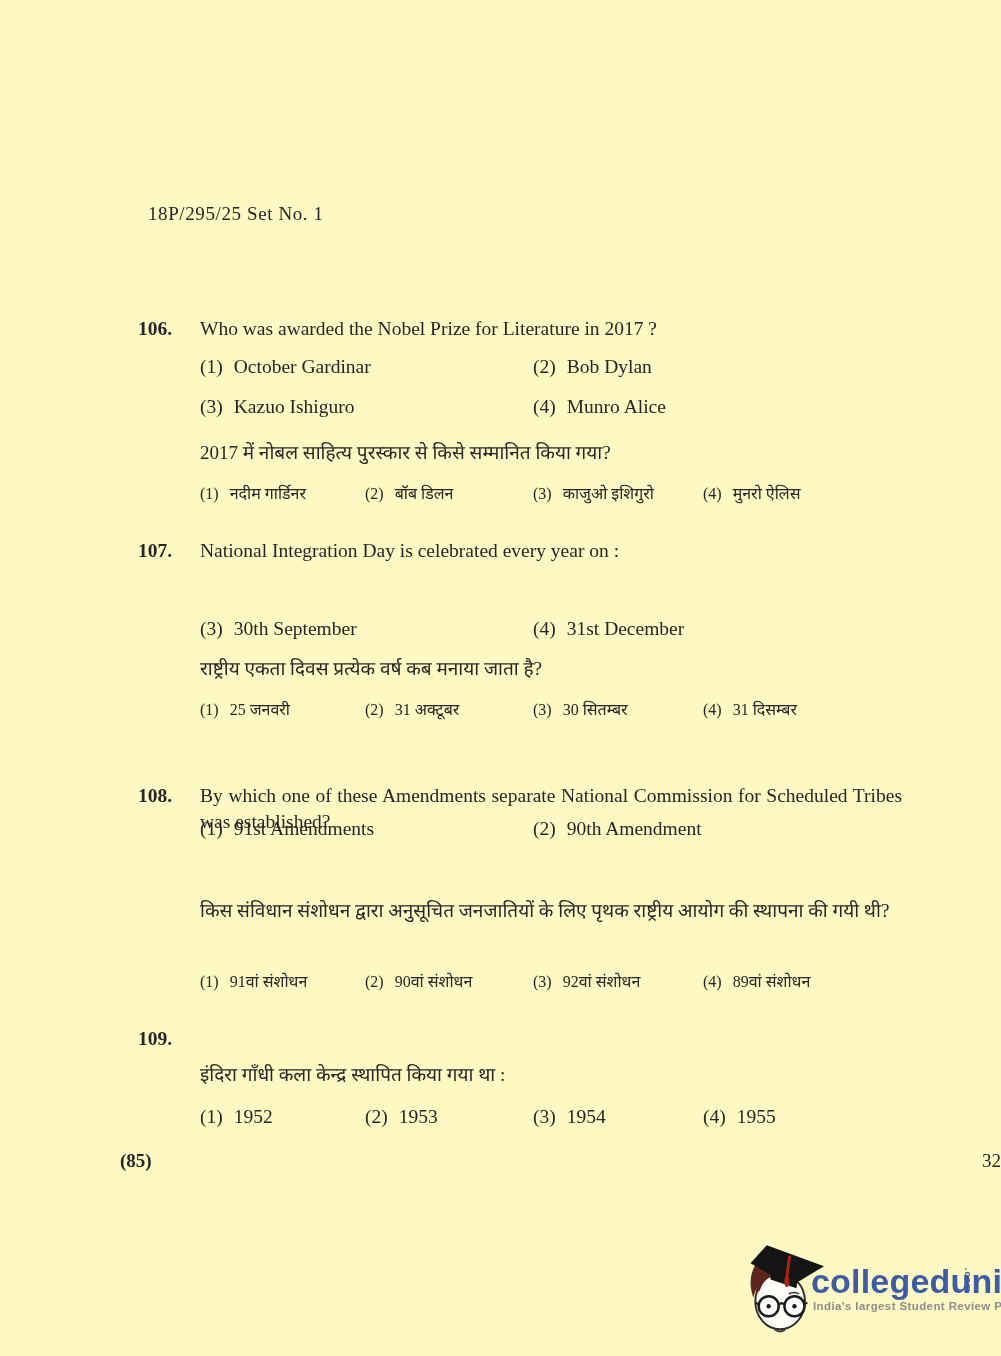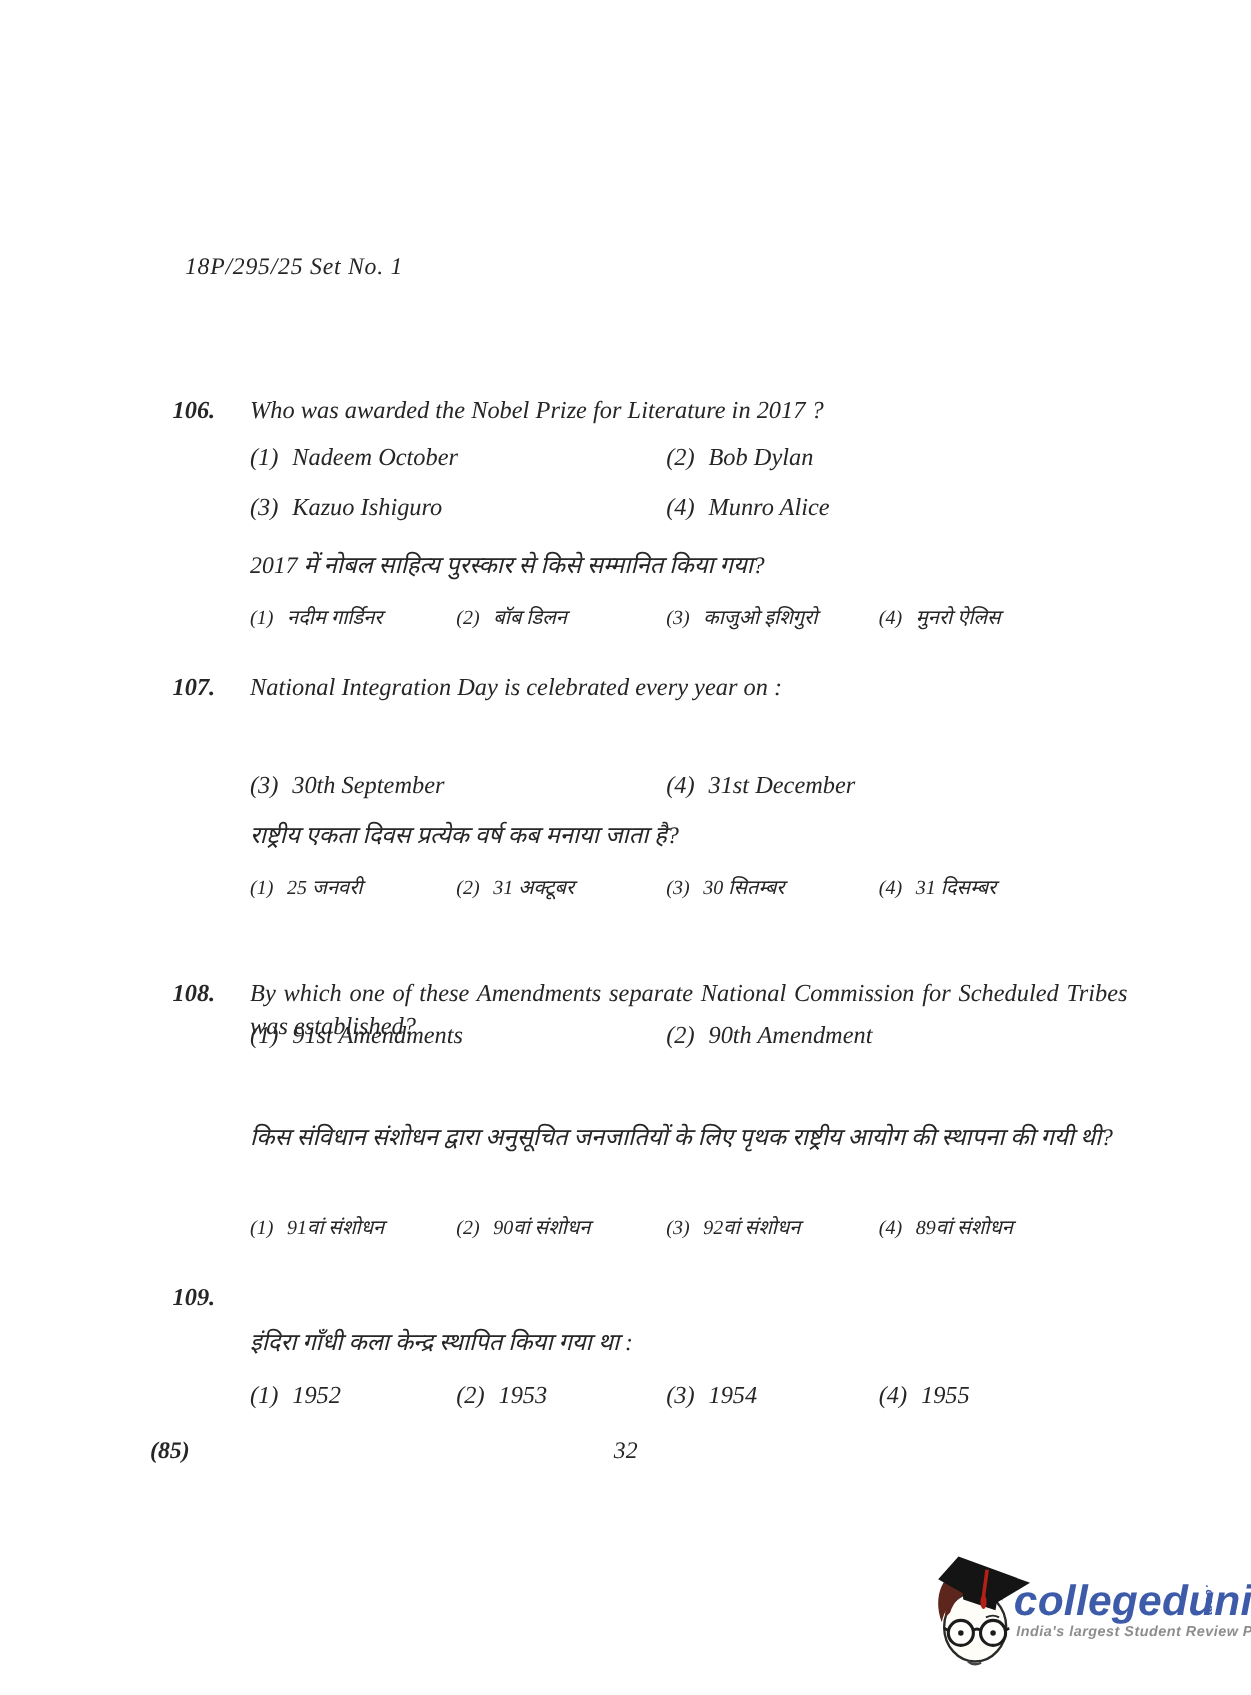--- a/index.html
+++ b/index.html
@@ -1,25 +1,24 @@
 <!DOCTYPE html>
 <html><head>
 <meta charset="utf-8">
 <style>
   html, body { margin: 0; padding: 0; background: #e8e8e8; }
   .page {
     position: relative;
     width: 1001px;
     height: 1356px;
     margin: 0 auto;
-    background: #ffffff;
+    background: #fef9c3;
     font-family: "Liberation Serif", "DejaVu Serif", serif;
     color: #262626;
     overflow: hidden;
-    font-style: italic;
   }
   .abs { position: absolute; }
 
   .exam-code {
     left: 148px; top: 203px;
     font-size: 19px; letter-spacing: 0.6px;
   }
 
   
   .qline { position: absolute; left: 138px; font-size: 19.5px; line-height: 26px; }
@@ -41,21 +40,21 @@
   .optrow.four .opt:nth-child(2) { width: 168px; }
   .optrow.four .opt:nth-child(3) { width: 170px; }
   .opt .onum { display: inline-block; margin-right: 11px; }
 
   .footer-left {
     left: 120px; top: 1150px;
     font-size: 19px; font-weight: 700;
   }
   .page-number {
     left: 0; top: 1150px; width: 1001px;
-    text-align: center; font-size: 19px;
+    text-align: right; font-size: 19px;
   }
 
   
   .logo { position: absolute; left: 733px; top: 1242px; width: 256px; height: 100px; }
   .logo .mascot { position: absolute; left: 8px; top: 2px; width: 84px; height: 96px; }
   .logo .brand {
     position: absolute; left: 78px; top: 20px;
     font-family: "Liberation Sans", "DejaVu Sans", sans-serif;
     font-weight: 700; font-size: 34px; letter-spacing: 0.2px;
   }
@@ -77,21 +76,21 @@
 
 <div class="page">
 
   <div class="abs exam-code">18P/295/25 Set No. 1</div>
 
   <div class="qline" style="top:316px">
     <span class="qnum">106.</span>
     <span class="qtext">Who was awarded the Nobel Prize for Literature in 2017 ?</span>
   </div>
   <div class="optrow two" style="top:356px">
-    <span class="opt"><span class="onum">(1)</span><span>Nadeem October</span></span>
+    <span class="opt"><span class="onum">(1)</span><span>October Gardinar</span></span>
     <span class="opt"><span class="onum">(2)</span><span>Bob Dylan</span></span>
   </div>
   <div class="optrow two" style="top:396px">
     <span class="opt"><span class="onum">(3)</span><span>Kazuo Ishiguro</span></span>
     <span class="opt"><span class="onum">(4)</span><span>Munro Alice</span></span>
   </div>
   <div class="hi-line" style="top:438px">2017 में नोबल साहित्य पुरस्कार से किसे सम्मानित किया गया?</div>
   <div class="optrow four hi" style="top:482px">
     <span class="opt"><span class="onum">(1)</span><span>नदीम गार्डिनर</span></span>
     <span class="opt"><span class="onum">(2)</span><span>बॉब डिलन</span></span>

